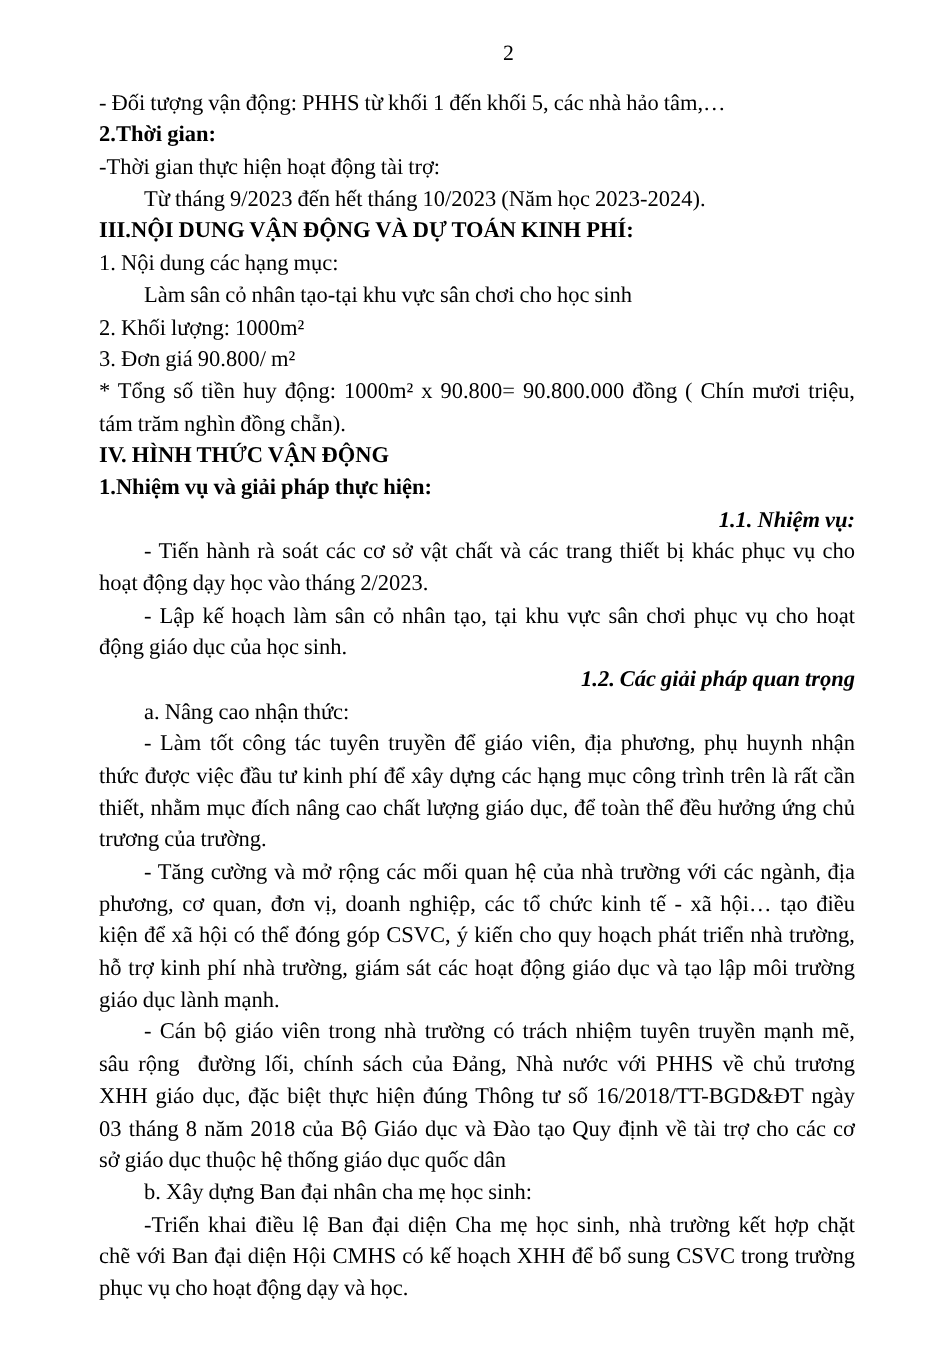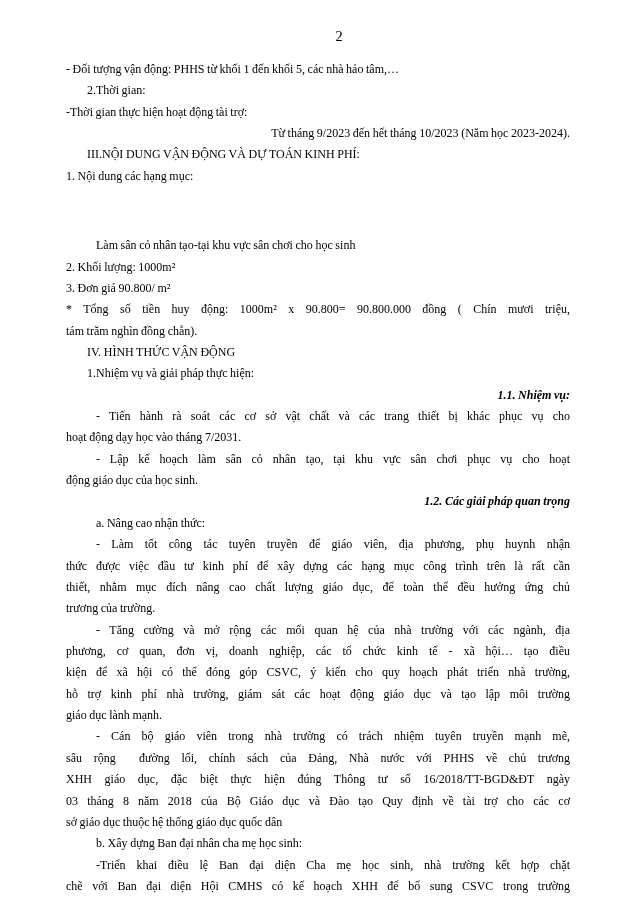--- a/index.html
+++ b/index.html
@@ -26,61 +26,60 @@
     font-size: 14.5px;
     text-align: center;
     position: relative;
     left: 21px;
     margin-bottom: 12px;
   }
   .doc-lines {
     width: 504px;
   }
   .line {
-    font-size: 12px;
+    font-size: 15px;
     line-height: 21.36px;
     height: 21.36px;
     word-spacing: -0.4px;
   }
   .line.bold {
-    font-weight: normal;
-    margin-left: 21px;
+    font-weight: bold;
   }
   .line.bolditalic {
     font-weight: bold;
     font-style: italic;
     text-align: right;
   }
   .line.j {
     text-align: justify;
     text-align-last: justify;
   }
 </style>
 </head>
 <body style="color: rgb(0, 0, 0); background: rgb(255, 255, 255);">
 
 <div class="page">
   <div class="page-number">2</div>
   <div class="doc-lines">
       <div class="line">- Đối tượng vận động: PHHS từ khối 1 đến khối 5, các nhà hảo tâm,…</div>
       <div class="line bold">2.Thời gian:</div>
       <div class="line">-Thời gian thực hiện hoạt động tài trợ:</div>
-      <div class="line" style="padding-left: 30px; text-align: right;">Từ tháng 9/2023 đến hết tháng 10/2023 (Năm học 2023-2024).</div>
+      <div class="line" style="padding-left: 30px;">Từ tháng 9/2023 đến hết tháng 10/2023 (Năm học 2023-2024).</div>
       <div class="line bold">III.NỘI DUNG VẬN ĐỘNG VÀ DỰ TOÁN KINH PHÍ:</div>
       <div class="line">1. Nội dung các hạng mục:</div>
-      <div class="line" style="padding-left: 30px; margin-top: 48px;">Làm sân cỏ nhân tạo-tại khu vực sân chơi cho học sinh</div>
+      <div class="line" style="padding-left: 30px;">Làm sân cỏ nhân tạo-tại khu vực sân chơi cho học sinh</div>
       <div class="line">2. Khối lượng: 1000m²</div>
       <div class="line">3. Đơn giá 90.800/ m²</div>
       <div class="line j">* Tổng số tiền huy động: 1000m² x 90.800= 90.800.000 đồng ( Chín mươi triệu,</div>
       <div class="line">tám trăm nghìn đồng chẵn).</div>
       <div class="line bold">IV. HÌNH THỨC VẬN ĐỘNG</div>
       <div class="line bold">1.Nhiệm vụ và giải pháp thực hiện:</div>
       <div class="line bolditalic">1.1. Nhiệm vụ:</div>
       <div class="line j" style="padding-left: 30px;">- Tiến hành rà soát các cơ sở vật chất và các trang thiết bị khác phục vụ cho</div>
-      <div class="line">hoạt động dạy học vào tháng 7/2031.</div>
+      <div class="line">hoạt động dạy học vào tháng 2/2023.</div>
       <div class="line j" style="padding-left: 30px;">- Lập kế hoạch làm sân cỏ nhân tạo, tại khu vực sân chơi phục vụ cho hoạt</div>
       <div class="line">động giáo dục của học sinh.</div>
       <div class="line bolditalic" style="padding-left: 6px;">1.2. Các giải pháp quan trọng</div>
       <div class="line" style="padding-left: 30px;">a. Nâng cao nhận thức:</div>
       <div class="line j" style="padding-left: 30px; font-family: Liberation Serif, serif;">- Làm tốt công tác tuyên truyền để giáo viên, địa phương, phụ huynh nhận</div>
       <div class="line j">thức được việc đầu tư kinh phí để xây dựng các hạng mục công trình trên là rất cần</div>
       <div class="line j">thiết, nhằm mục đích nâng cao chất lượng giáo dục, để toàn thể đều hưởng ứng chủ</div>
       <div class="line">trương của trường.</div>
       <div class="line j" style="padding-left: 30px;">- Tăng cường và mở rộng các mối quan hệ của nhà trường với các ngành, địa</div>
       <div class="line j">phương, cơ quan, đơn vị, doanh nghiệp, các tổ chức kinh tế - xã hội… tạo điều</div>

